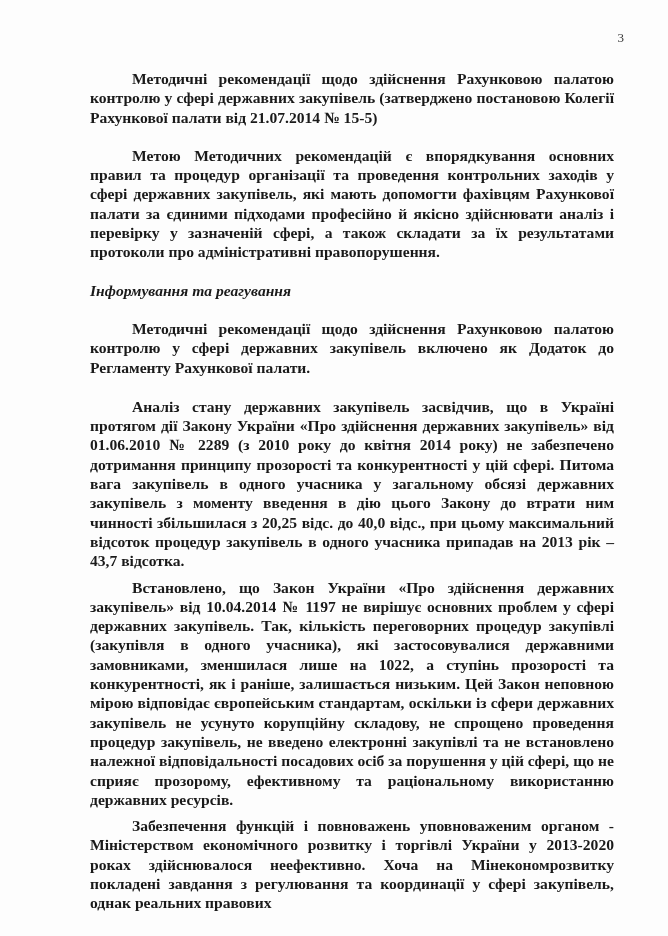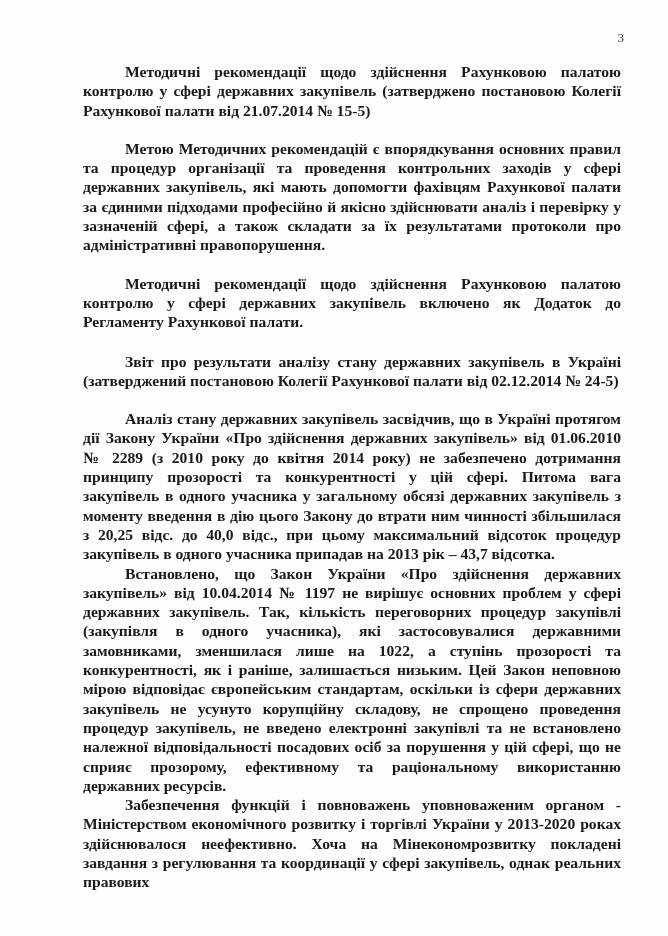--- a/index.html
+++ b/index.html
@@ -11,45 +11,45 @@
     color: #1a1a1a;
   }
   .page-number {
     position: absolute; right: 44px; top: 30px;
     font-size: 13px; color: #333;
   }
   .content {
     position: absolute; left: 83px; top: 62px; width: 538px;
     font-size: 15.6px; line-height: 19.3px;
   }
-  p { margin: 0; text-align: justify; text-justify: inter-word; }
+  p { margin: 7px; text-align: justify; text-justify: inter-word; }
   .indent { text-indent: 42px; font-weight: bold; }
   .bold { font-weight: bold; }
   .bolditalic { font-weight: bold; font-style: italic; }
   .h1 { margin-bottom: 19px; }
   .p1 { margin-bottom: 19px; }
   .h2 { margin-top: 4px; margin-bottom: 19px; }
   .p2 { margin-bottom: 20px; }
   .h3 { margin-bottom: 19px; }
 </style>
 </head>
 <body>
 
 <div class="page">
   <div class="page-number">3</div>
 
   <div class="content">
     <p class="bold indent h1">Методичні рекомендації щодо здійснення Рахунковою палатою контролю у сфері державних закупівель (затверджено постановою Колегії Рахункової палати від 21.07.2014 № 15-5)</p>
 
     <p class="indent p1">Метою Методичних рекомендацій є впорядкування основних правил та процедур організації та проведення контрольних заходів у сфері державних закупівель, які мають допомогти фахівцям Рахункової палати за єдиними підходами професійно й якісно здійснювати аналіз і перевірку у зазначеній сфері, а також складати за їх результатами протоколи про адміністративні правопорушення.</p>
 
+    <p class="bolditalic h2">Інформування та реагування</p>
 
     <p class="indent p2">Методичні рекомендації щодо здійснення Рахунковою палатою контролю у сфері державних закупівель включено як Додаток до Регламенту Рахункової палати.</p>
 
-    <p class="bold indent h3">Звіт про результати аналізу стану державних закупівель в Україні (затверджений постановою Колегії Рахункової палати від 02.12.2014 № 24-5)</p>
 
     <p class="indent">Аналіз стану державних закупівель засвідчив, що в Україні протягом дії Закону України «Про здійснення державних закупівель» від 01.06.2010 № 2289 (з 2010 року до квітня 2014 року) не забезпечено дотримання принципу прозорості та конкурентності у цій сфері. Питома вага закупівель в одного учасника у загальному обсязі державних закупівель з моменту введення в дію цього Закону до втрати ним чинності збільшилася з 20,25 відс. до 40,0 відс., при цьому максимальний відсоток процедур закупівель в одного учасника припадав на 2013 рік – 43,7 відсотка.</p>
 
     <p class="indent">Встановлено, що Закон України «Про здійснення державних закупівель» від 10.04.2014 № 1197 не вирішує основних проблем у сфері державних закупівель. Так, кількість переговорних процедур закупівлі (закупівля в одного учасника), які застосовувалися державними замовниками, зменшилася лише на 1022, а ступінь прозорості та конкурентності, як і раніше, залишається низьким. Цей Закон неповною мірою відповідає європейським стандартам, оскільки із сфери державних закупівель не усунуто корупційну складову, не спрощено проведення процедур закупівель, не введено електронні закупівлі та не встановлено належної відповідальності посадових осіб за порушення у цій сфері, що не сприяє прозорому, ефективному та раціональному використанню державних ресурсів.</p>
 
     <p class="indent">Забезпечення функцій і повноважень уповноваженим органом - Міністерством економічного розвитку і торгівлі України у 2013-2020 роках здійснювалося неефективно. Хоча на Мінекономрозвитку покладені завдання з регулювання та координації у сфері закупівель, однак реальних правових</p>
   </div>
 </div>
 
 </body></html>

